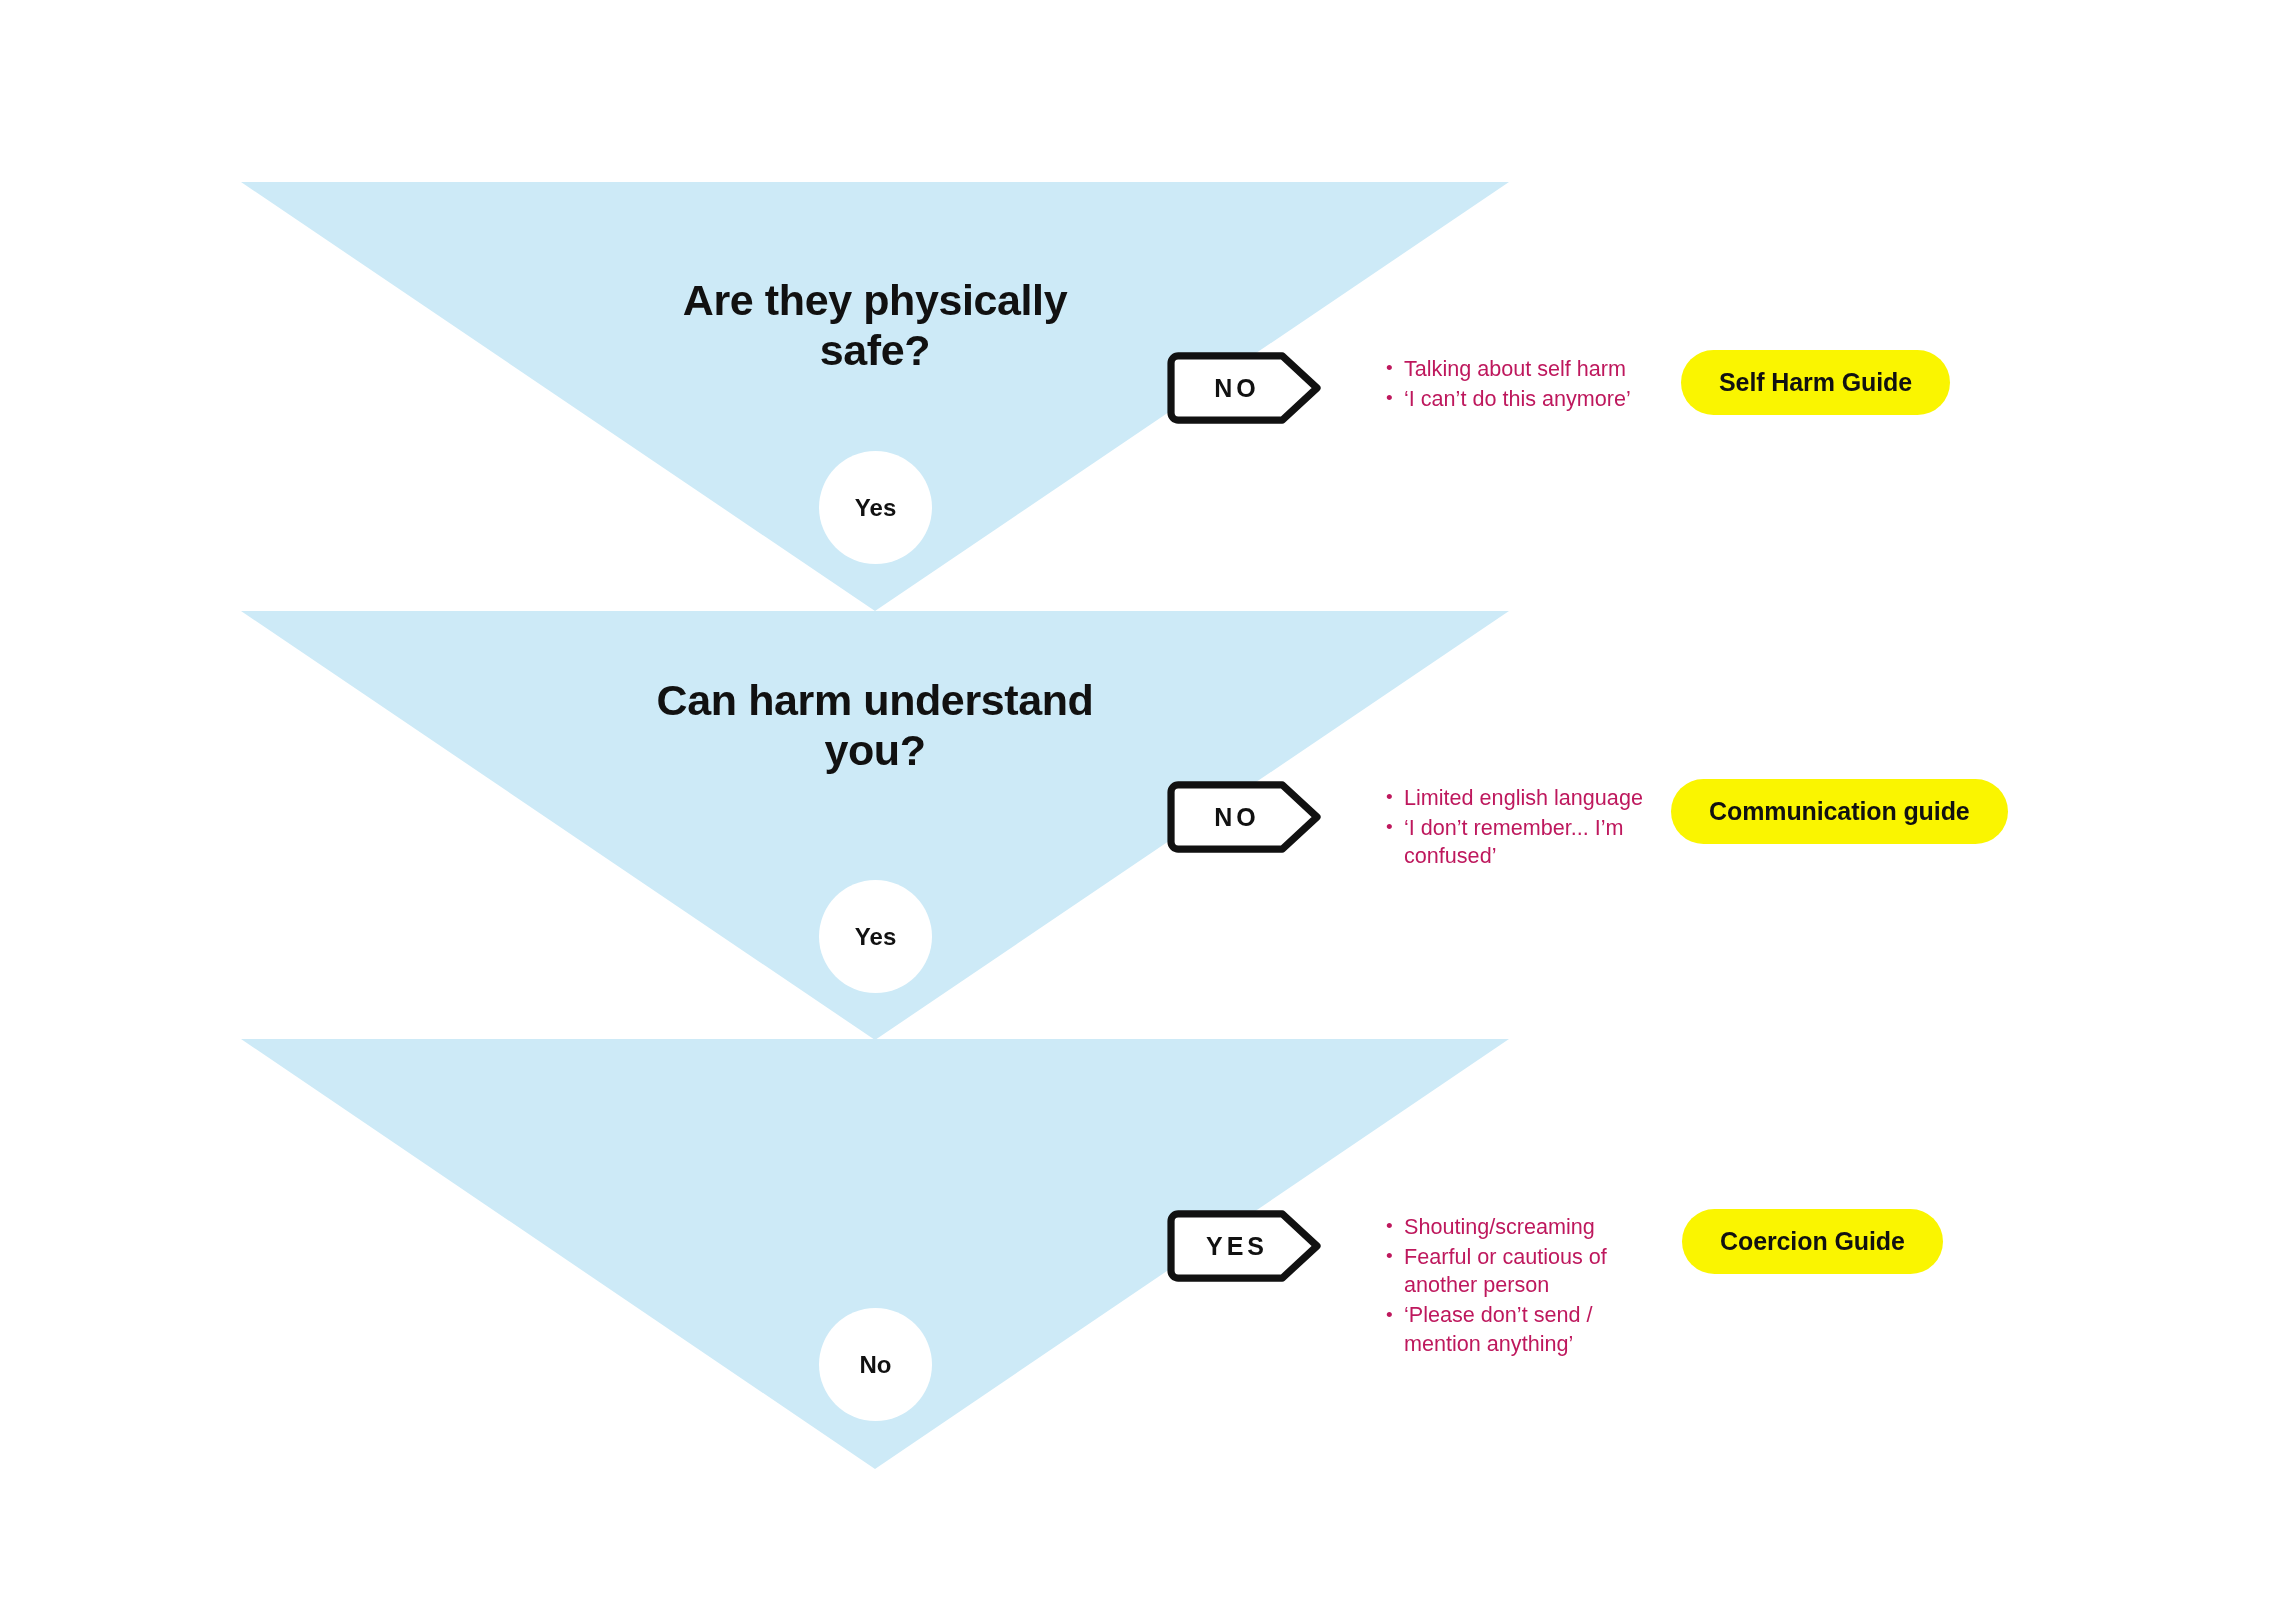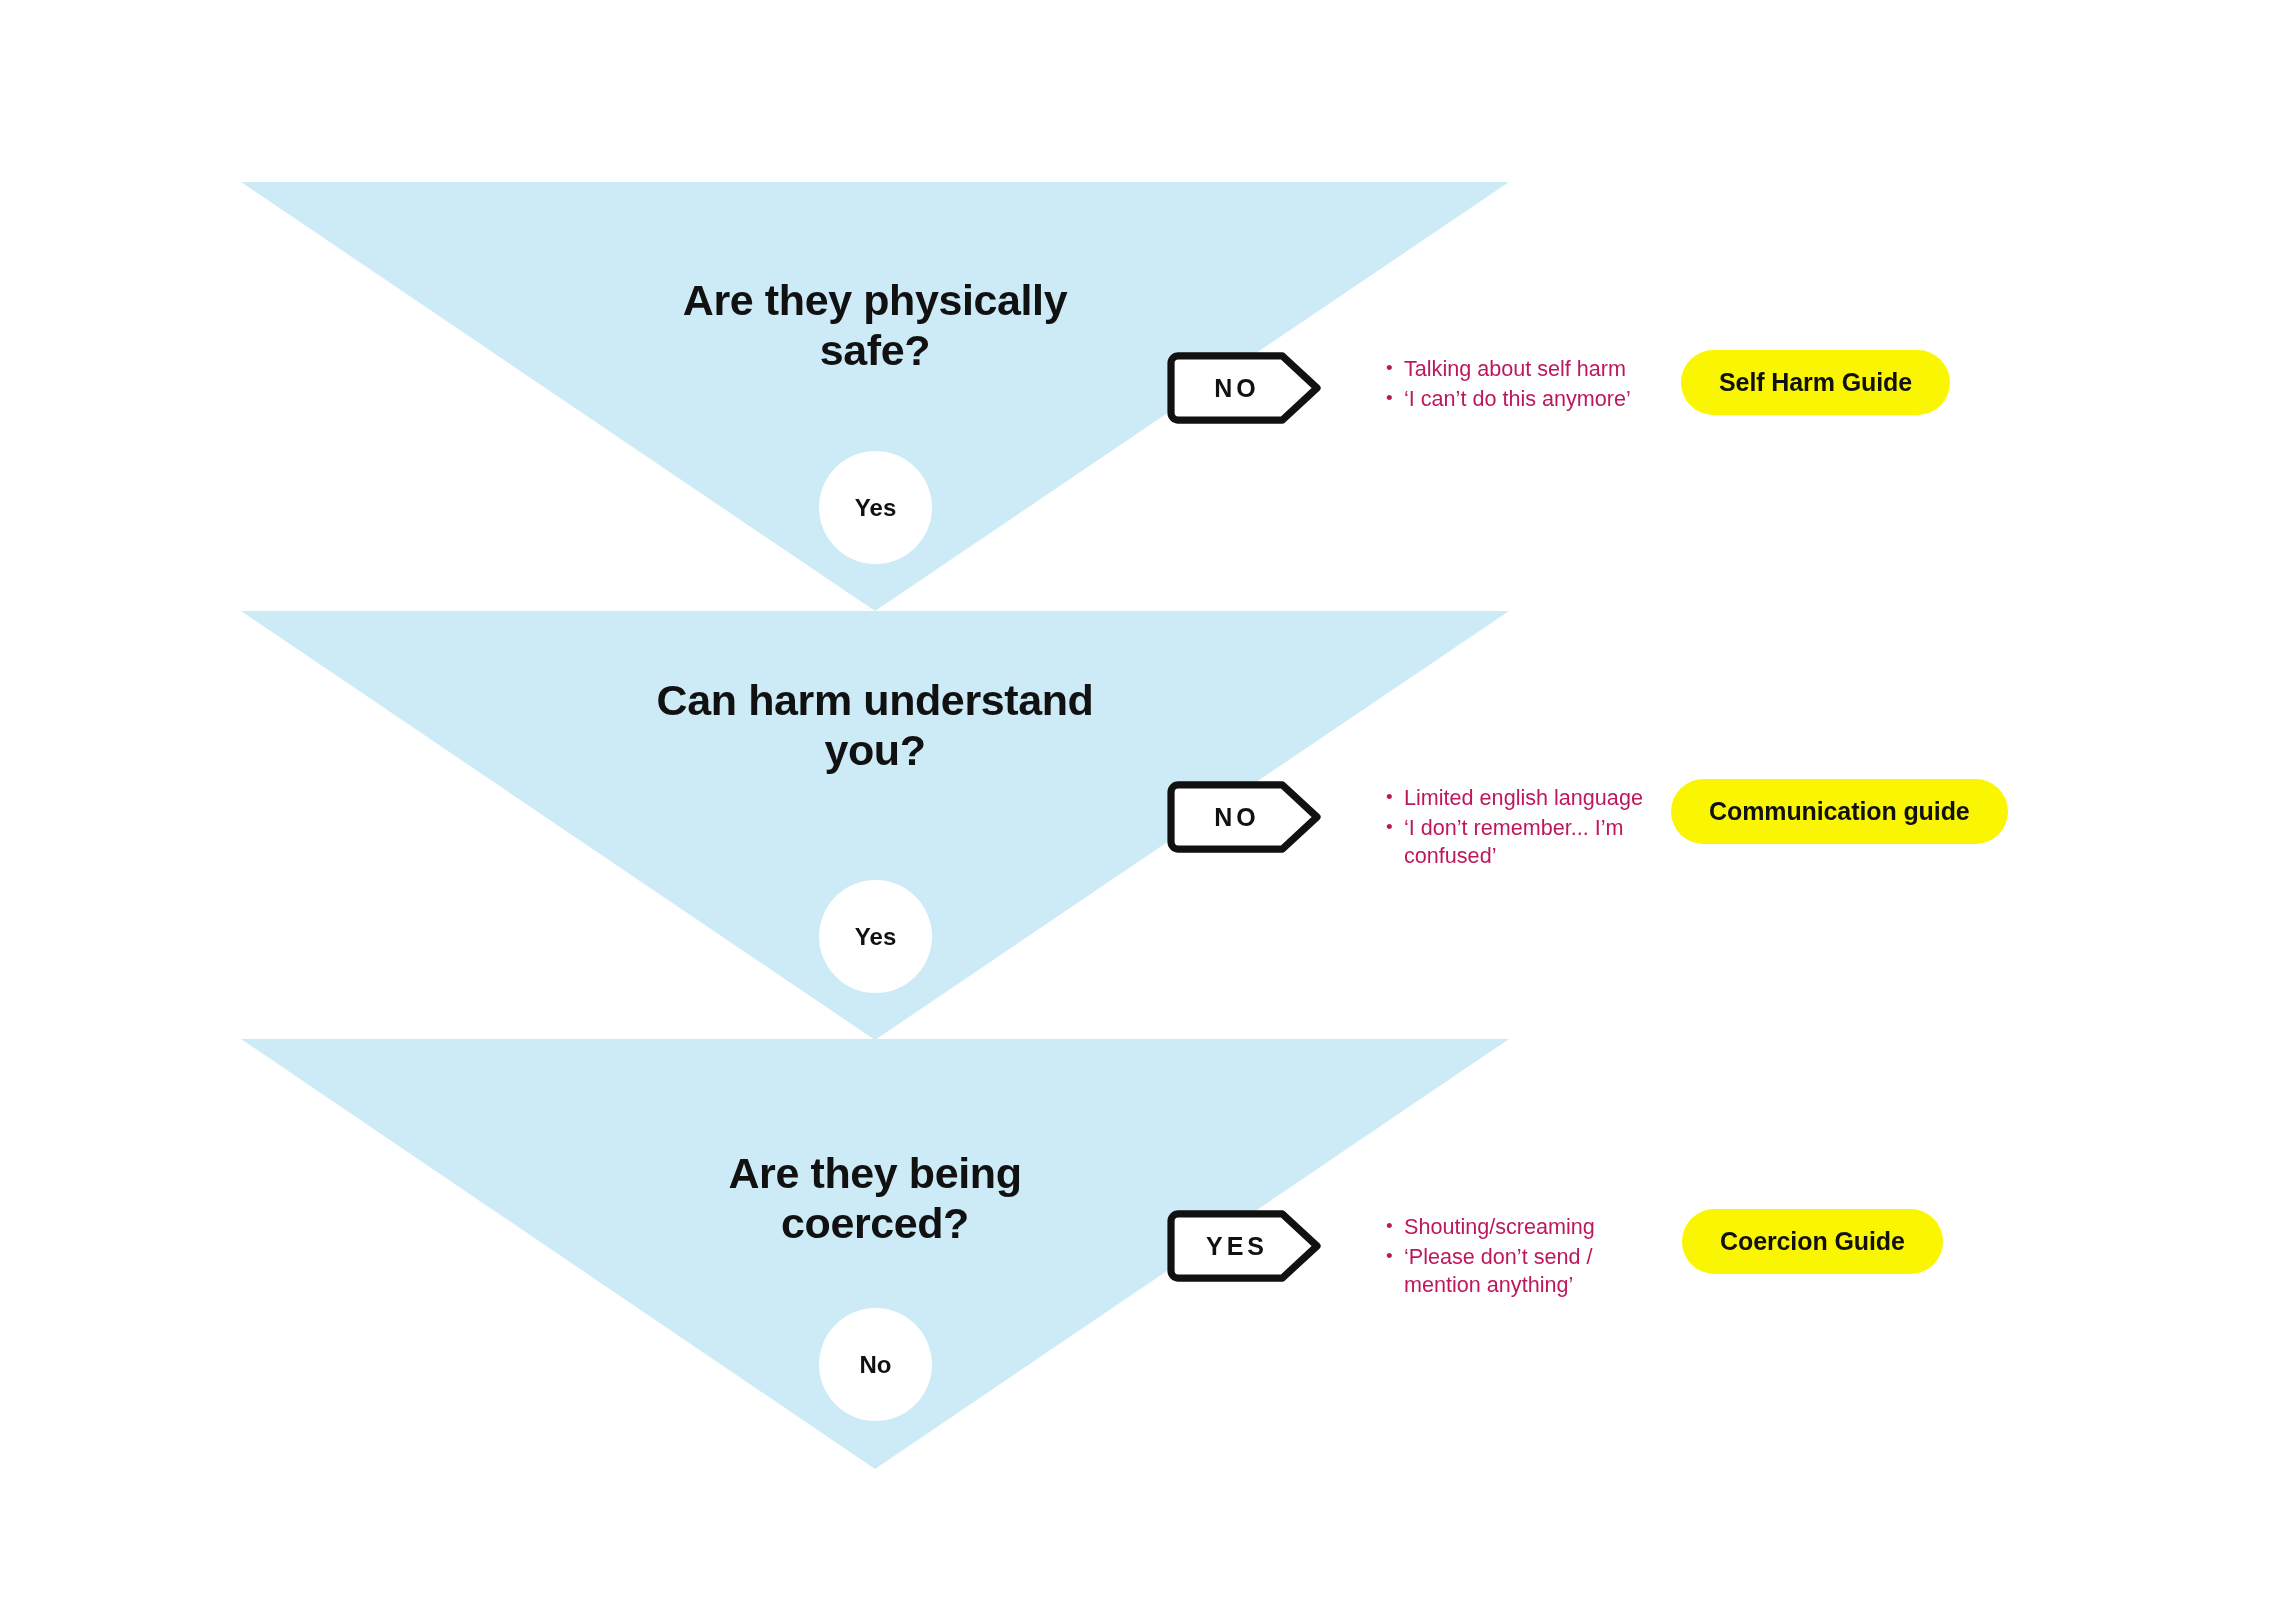--- a/index.html
+++ b/index.html
@@ -212,38 +212,37 @@
         <li>‘I don’t remember... I’m confused’</li>
       </ul>
 
       <div class="pill">Communication guide</div>
     </div>
   </section>
 
   <section class="stage stage-3">
     <div class="triangle"></div>
 
-    <h2 class="stage-heading">Are they being
-coerced?</h2>
 
     <div class="neck-circle">
       <span>No</span>
     </div>
 
     <div class="branch">
 
       <div class="tag">
         <svg viewBox="0 0 235 110" xmlns="http://www.w3.org/2000/svg">
           <path d="M17 6 H176 L229 55 L176 104 H17 A11 11 0 0 1 6 93 V17 A11 11 0 0 1 17 6 Z" fill="#ffffff" stroke="#111111" stroke-width="11" stroke-linejoin="round" stroke-linecap="round"></path>
         </svg>
         <span class="tag-label">YES</span>
       </div>
 
       <ul class="bullets">
         <li>Shouting/screaming</li>
+        <li>Fearful or cautious of another person</li>
         <li>‘Please don’t send / mention anything’</li>
       </ul>
 
       <div class="pill">Coercion Guide</div>
     </div>
   </section>
 
 </div>
 
 

